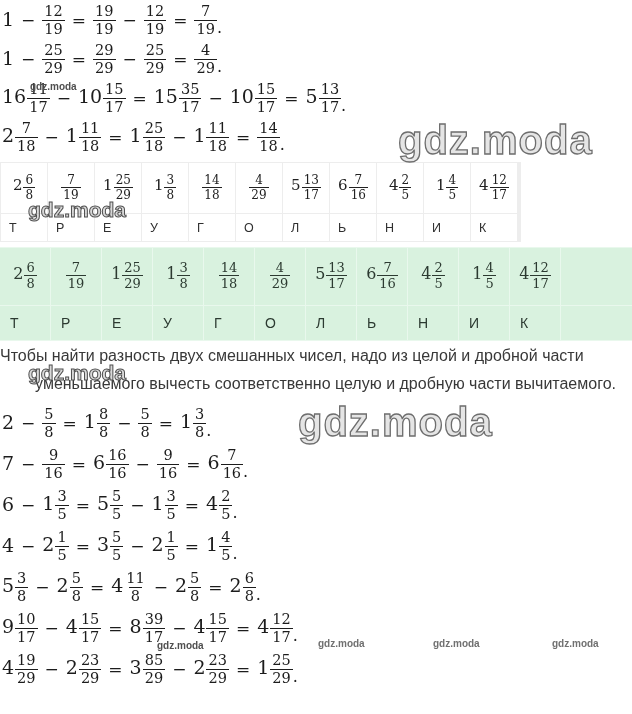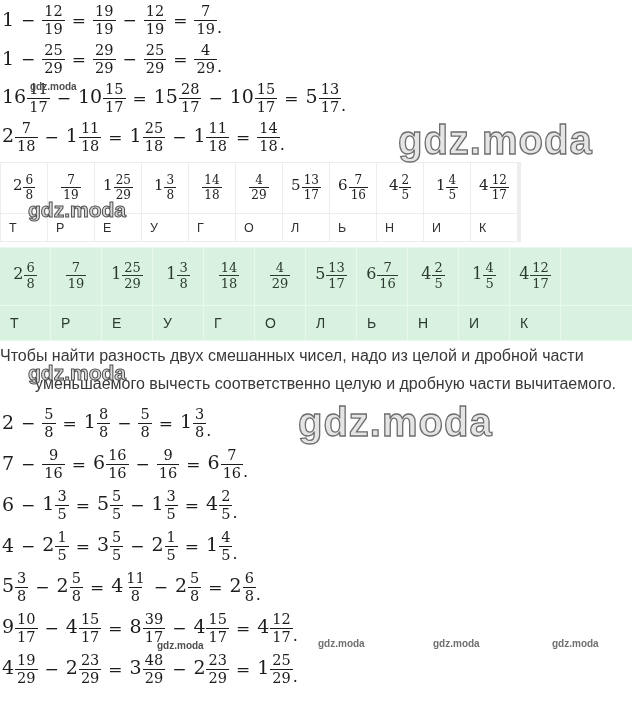--- a/index.html
+++ b/index.html
@@ -142,21 +142,21 @@
           <span class="whole">10</span>
           <span class="frac">
             <span class="num">15</span>
             <span class="den">17</span>
           </span>
         </span>
         <span class="op">=</span>
         <span class="mixed">
           <span class="whole">15</span>
           <span class="frac">
-            <span class="num">28</span>
+            <span class="num">35</span>
             <span class="den">17</span>
           </span>
         </span>
         <span class="op">−</span>
         <span class="mixed">
           <span class="whole">10</span>
           <span class="frac">
             <span class="num">15</span>
             <span class="den">17</span>
           </span>
@@ -685,21 +685,21 @@
           <span class="whole">2</span>
           <span class="frac">
             <span class="num">23</span>
             <span class="den">29</span>
           </span>
         </span>
         <span class="op">=</span>
         <span class="mixed">
           <span class="whole">3</span>
           <span class="frac">
-            <span class="num">48</span>
+            <span class="num">85</span>
             <span class="den">29</span>
           </span>
         </span>
         <span class="op">−</span>
         <span class="mixed">
           <span class="whole">2</span>
           <span class="frac">
             <span class="num">23</span>
             <span class="den">29</span>
           </span>

